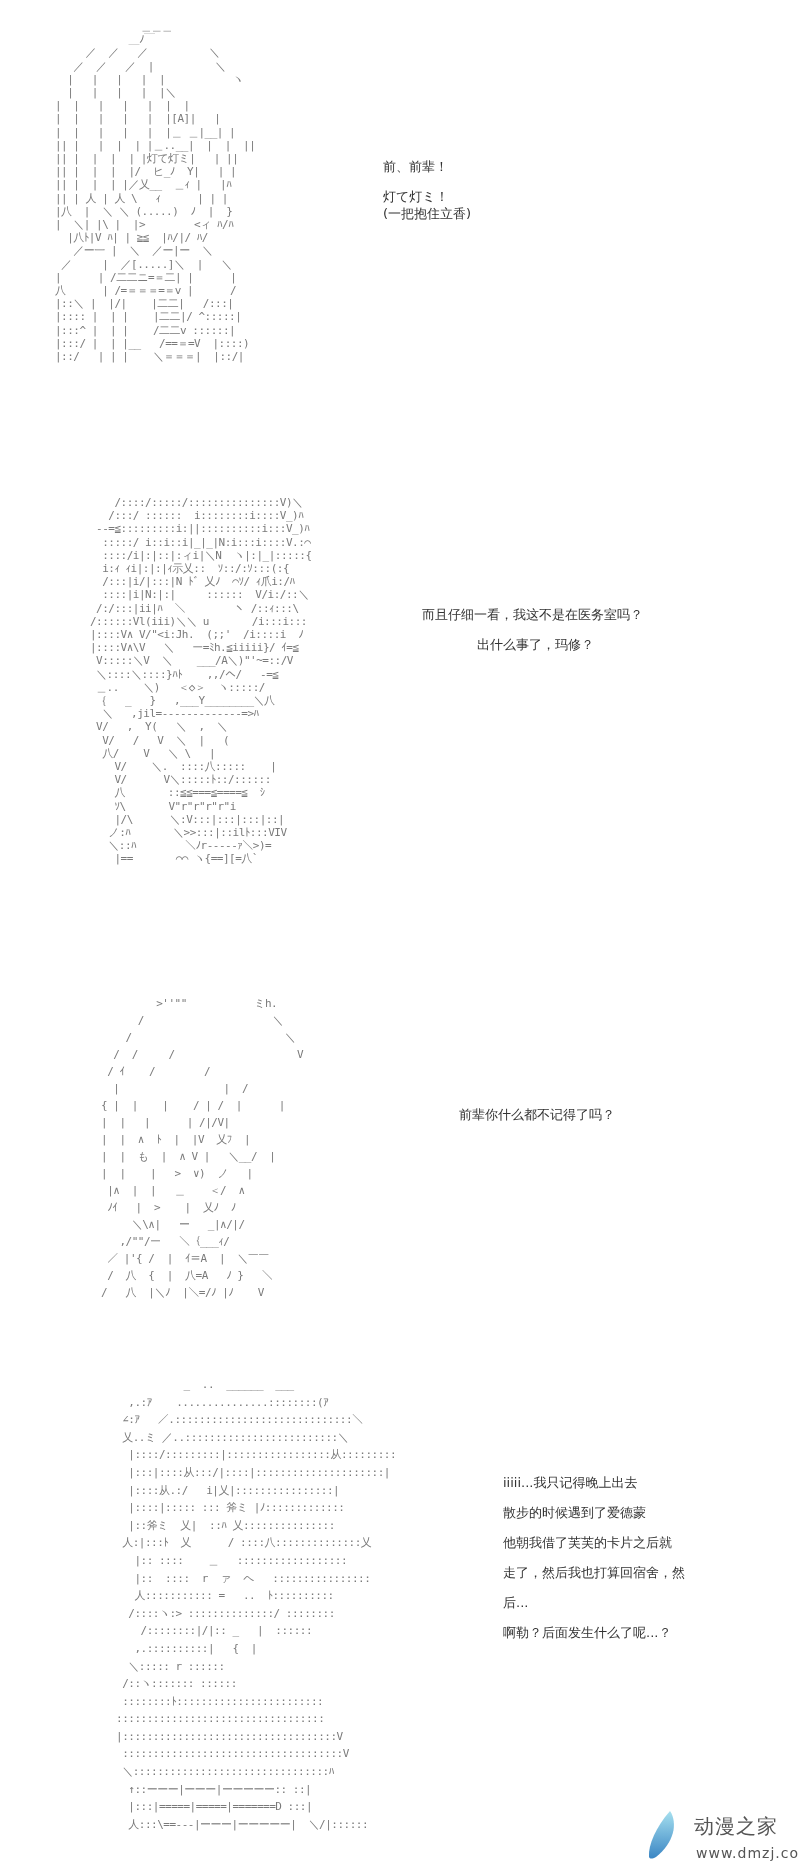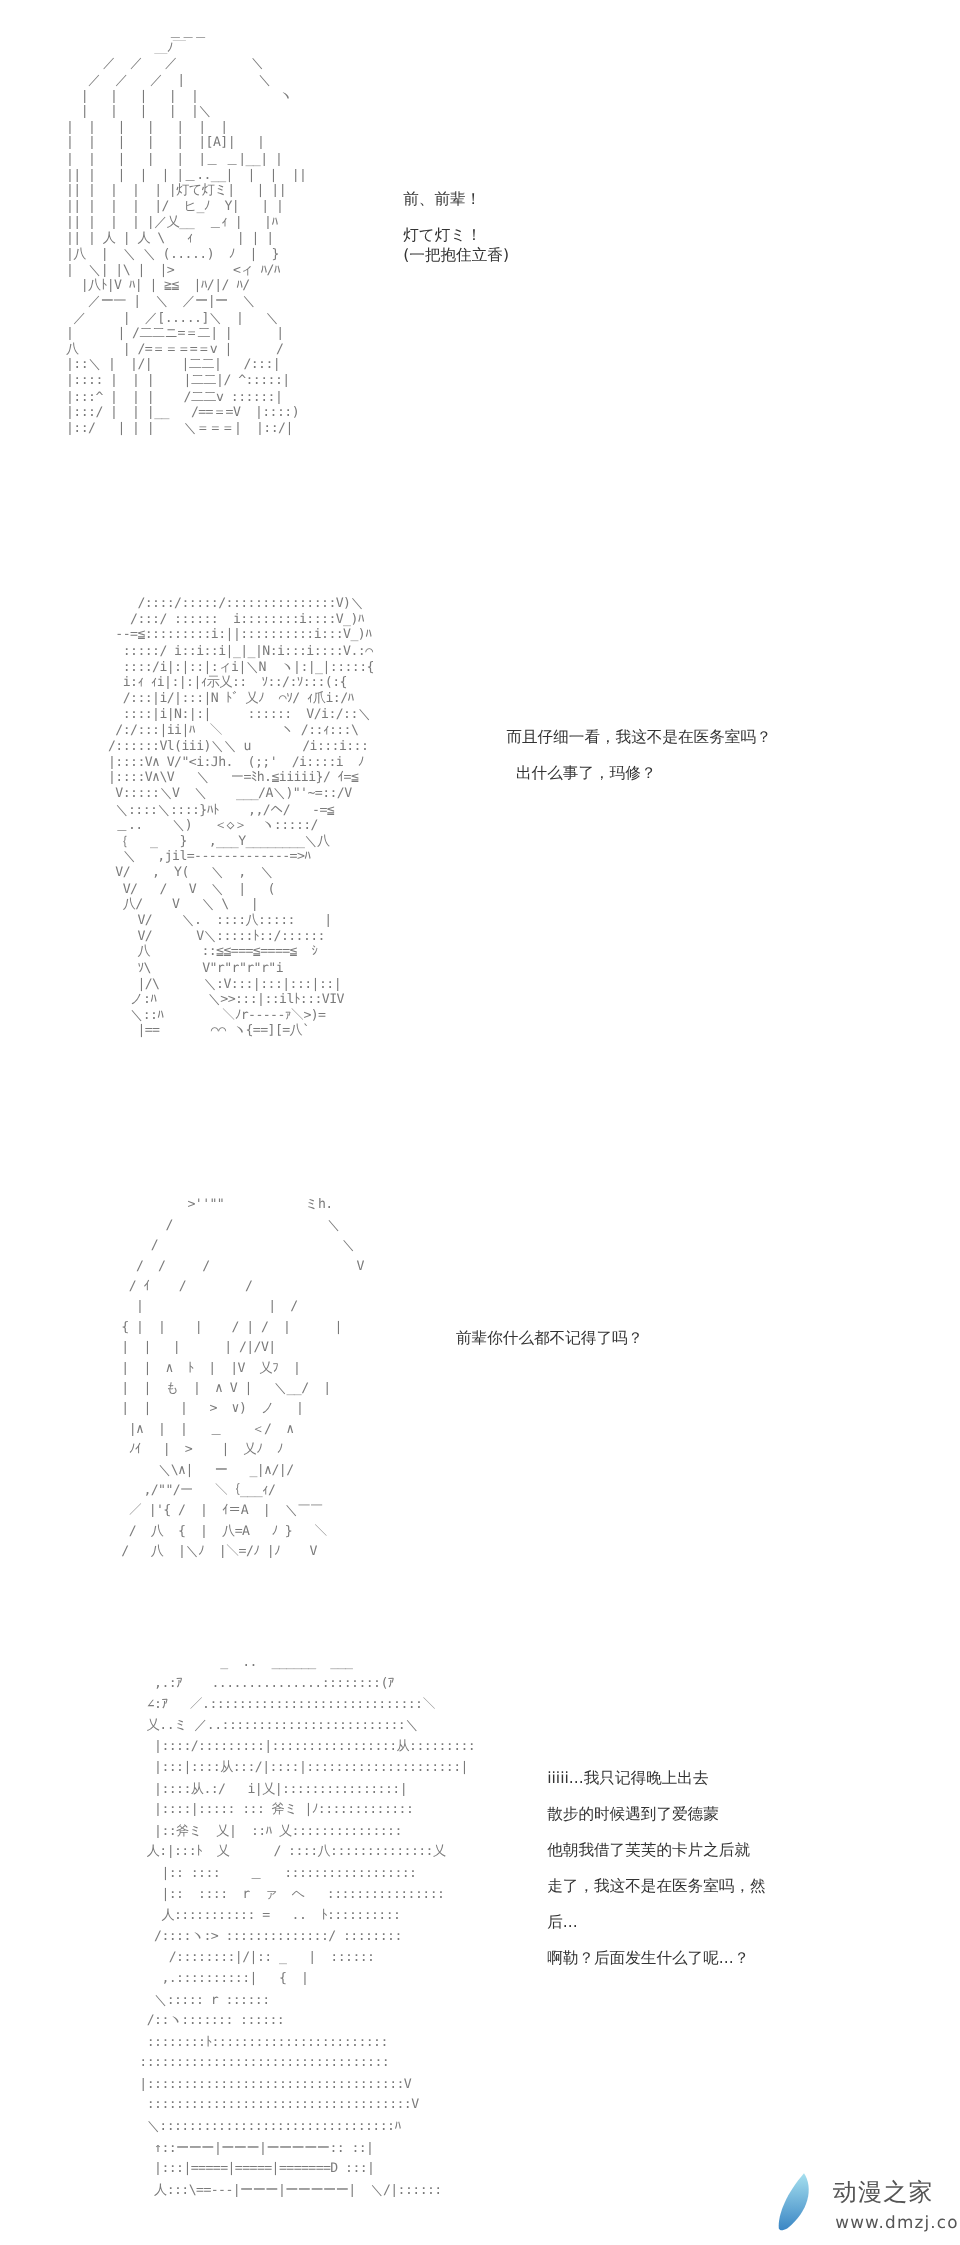--- a/index.html
+++ b/index.html
@@ -1,20 +1,20 @@
 <!DOCTYPE html>
 <html><head>
 <meta charset="utf-8">
 <style>
   html, body { margin:0; padding:0; background:#ffffff; }
   body { width:800px; height:1871px; position:relative; overflow:hidden; font-family:"DejaVu Sans", sans-serif; color:#333; }
   .panel { position:absolute; left:0; width:800px; }
   .aa { position:absolute; font-family:"DejaVu Sans Mono", monospace; font-size:11px; line-height:13.2px; color:#7a7a7a; white-space:pre; margin:0; letter-spacing:-0.5px; }
   .dialogue { position:absolute; font-family:"DejaVu Sans", sans-serif; font-size:13px; color:#333; }
-  .dialogue .line { display:block; white-space:nowrap; }
+  .dialogue .line { display:block; white-space:nowrap;margin-left:47px; }
   .logo { position:absolute; left:648px; top:1805px; width:150px; height:60px; }
   .logo .leaf { position:absolute; left:0; top:4px; width:30px; height:52px; }
   .logo .name { position:absolute; left:46px; top:8px; font-size:20px; color:#555; letter-spacing:1px; }
   .logo .url { position:absolute; left:48px; top:40px; font-size:14px; color:#555; letter-spacing:1px; }
 </style>
 </head>
 <body>
 
 <div class="panel" style="top:0; height:460px;">
   <pre class="aa" style="left:55px; top:20px;">              ＿＿＿
@@ -98,21 +98,21 @@
  |  |  ∧  ﾄ  |  |V  乂ﾌ  |
  |  |  も  |  ∧ V |   ＼__/  |
  |  |    |   &gt;  ∨)  ノ   |
   |∧  |  |   ＿    ＜/  ∧
   ﾉｲ   |  &gt;    |  乂ﾉ  ﾉ
       ＼\∧|   ー   _|∧/|/
     ,/""/ー   ＼｛___ｨ/
   ／ |'{ /  |  ｲ＝A  |  ＼￣￣
   /  八  {  |  八=A   ﾉ }   ＼
  /   八  |＼ﾉ  |＼=/ﾉ |ﾉ    V</pre>
-  <div class="dialogue" style="left:380px; top:111px;">
+  <div class="dialogue" style="left:412px; top:111px;">
     <span class="line">前辈你什么都不记得了吗？</span>
   </div>
 </div>
 
 <div class="panel" style="top:1370px; height:500px;">
   <pre class="aa" style="left:110px; top:6px; line-height:17.6px;">            _  ..  ______  ___
    ,.:ｱ    ...............::::::::(ｱ
   ∠:ｱ   ／.:::::::::::::::::::::::::::::＼
   乂..ミ ／..:::::::::::::::::::::::::＼
    |::::/:::::::::|:::::::::::::::::从:::::::::
@@ -134,21 +134,21 @@
  |:::::::::::::::::::::::::::::::::::V
   ::::::::::::::::::::::::::::::::::::V
   ＼::::::::::::::::::::::::::::::::ﾊ
    ↑::ーーー|ーーー|ーーーーー:: ::|
    |:::|=====|=====|=======D :::|
    人:::\==---|ーーー|ーーーーー|  ＼/|::::::</pre>
   <div class="dialogue" style="left:456px; top:98px; line-height:30px;">
     <span class="line">iiiii...我只记得晚上出去</span>
     <span class="line">散步的时候遇到了爱德蒙</span>
     <span class="line">他朝我借了芙芙的卡片之后就</span>
-    <span class="line">走了，我这不是在医务室吗，然</span>
+    <span class="line">走了，然后我也打算回宿舍，然</span>
     <span class="line">后...</span>
     <span class="line">啊勒？后面发生什么了呢...？</span>
   </div>
 </div>
 
 <div class="logo">
   <svg class="leaf" viewBox="0 0 30 52">
     <defs>
       <linearGradient id="lg" x1="0" y1="0" x2="0" y2="1">
         <stop offset="0" stop-color="#a6e0ef"></stop>

